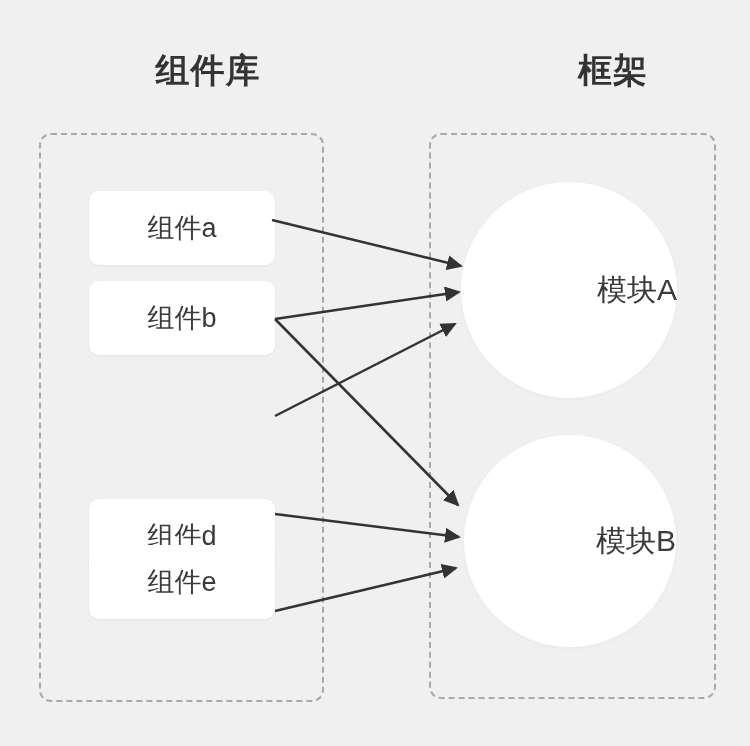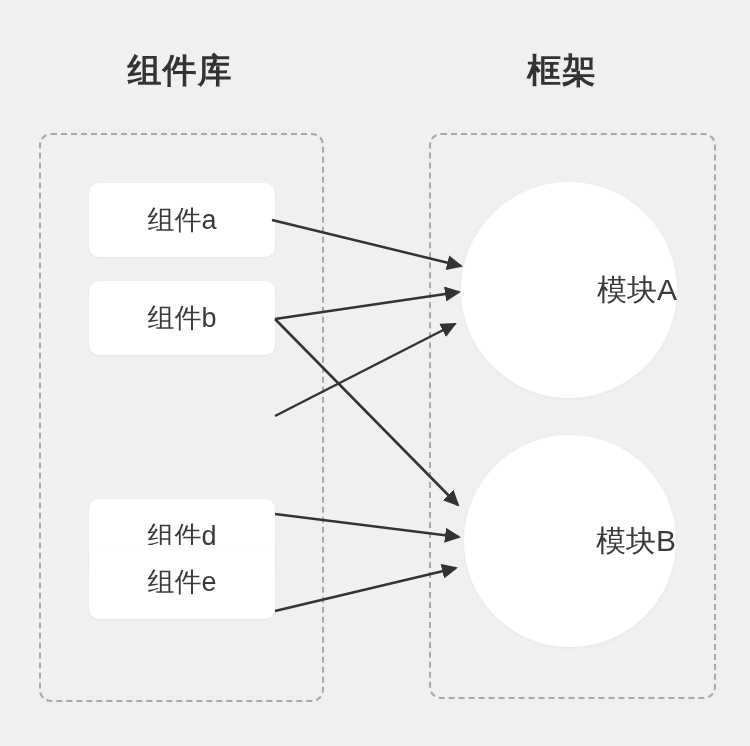--- a/index.html
+++ b/index.html
@@ -25,23 +25,24 @@
   }
   .col-title{
     position:absolute;
     top:48px;
     transform:translateX(-50%);
     font-size:34px;
     font-weight:600;
     color:var(--title);
     letter-spacing:1px;
     white-space:nowrap;
+    margin-left:28px;
   }
   .col-title.left{left:180px;}
-  .col-title.right{left:562px;text-align:center;}
+  .col-title.right{left:585px;text-align:center;}
   .panel{
     position:absolute;
     border:2px dashed var(--panel-border);
     border-radius:12px;
     background:transparent;
   }
   .panel.left{left:39px;top:133px;width:281px;height:565px;}
   .panel.right{left:429px;top:133px;width:283px;height:562px;}
   .component-box{
     position:absolute;
@@ -50,21 +51,21 @@
     height:74px;
     background:var(--node-bg);
     border-radius:10px;
     box-shadow:0 1px 3px rgba(0,0,0,0.05);
     display:flex;
     align-items:center;
     justify-content:center;
     font-size:27px;
     color:var(--text);
   }
-  .component-box.b0{top:183px;justify-content:center;}
+  .component-box.b0{top:191px;justify-content:center;}
   .component-box.b1{top:281px;}
   .component-box.b2{top:379px;}
   .component-box.b3{top:499px;}
   .component-box.b4{top:545px;}
   .module-circle{
     position:absolute;
     background:var(--node-bg);
     border-radius:50%;
     box-shadow:0 1px 4px rgba(0,0,0,0.04);
     display:flex;

